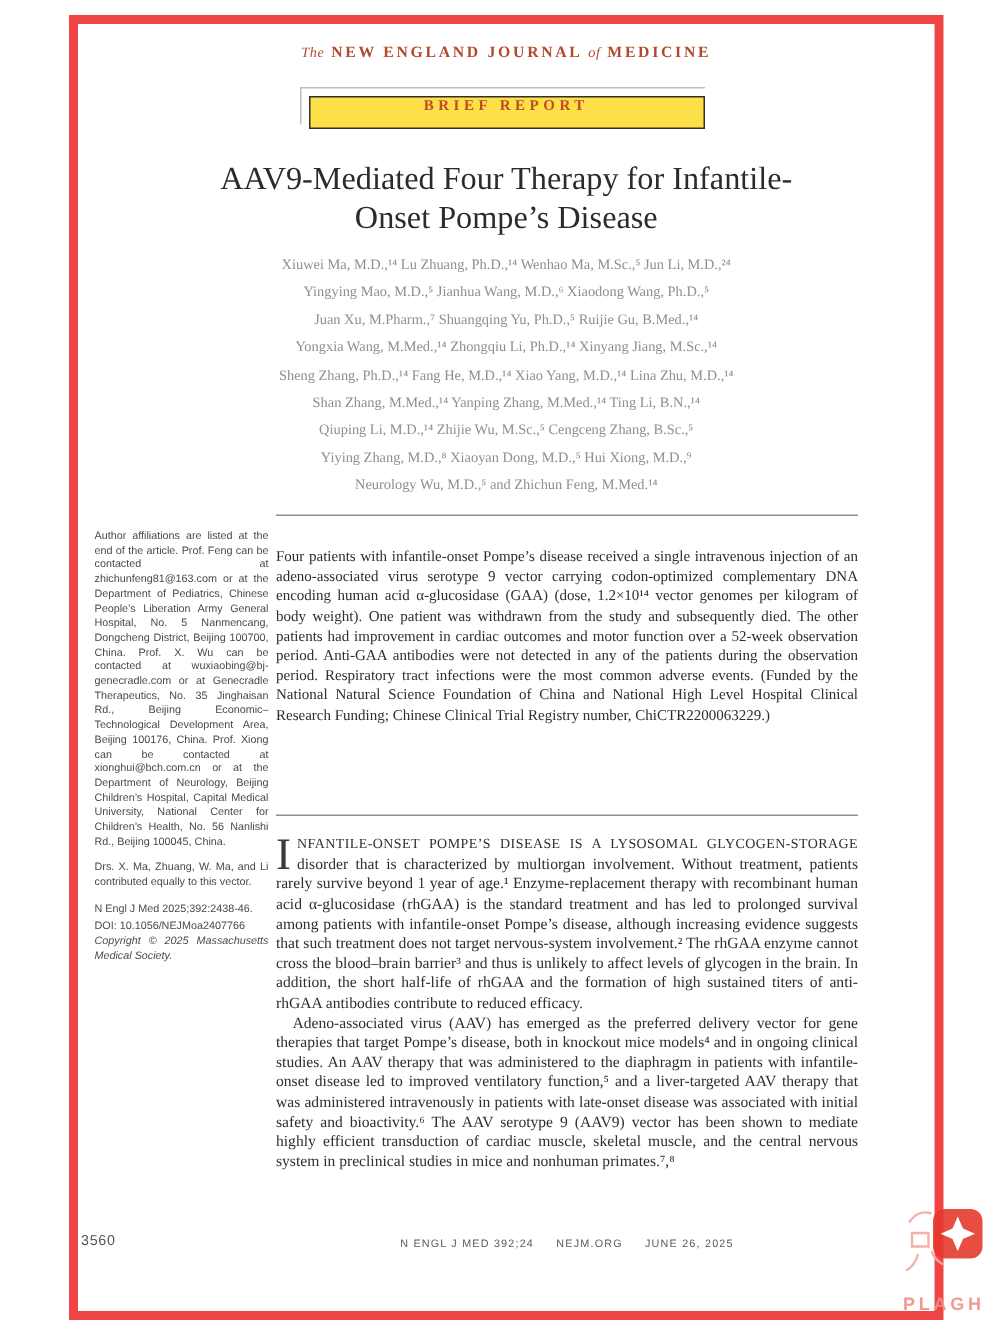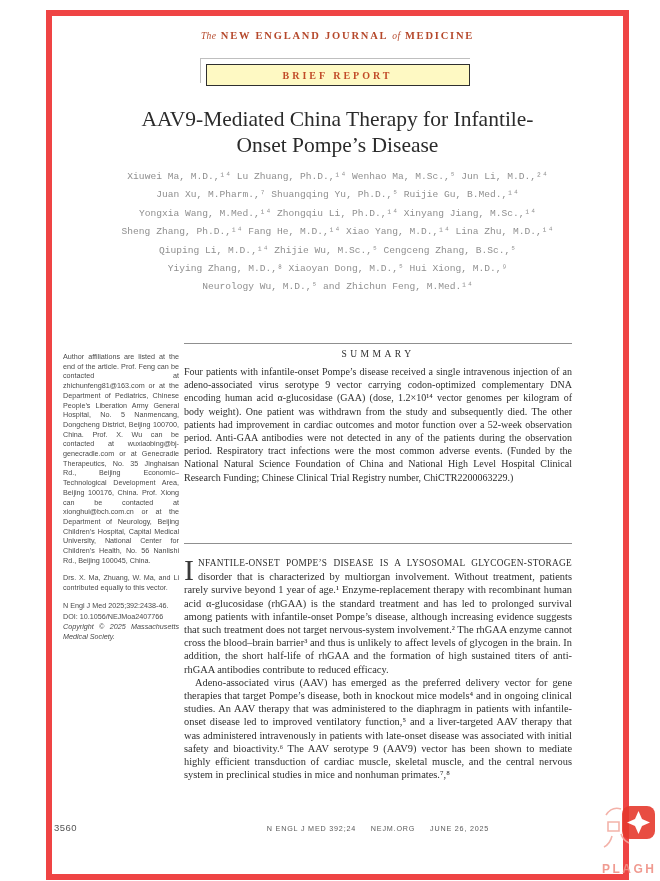--- a/index.html
+++ b/index.html
@@ -13,36 +13,36 @@
   }
   
   .masthead{
     position:absolute;top:14px;left:0;width:100%;text-align:center;
     color:#b5482b;font-size:10.5px;font-weight:bold;letter-spacing:1.8px;
   }
   .masthead .it{font-style:italic;font-weight:normal;letter-spacing:.4px;font-size:9.5px;}
   
   .report-box{
     position:absolute;top:48px;left:50%;transform:translateX(-50%);
-    width:262px;height:20px;border:1.5px solid #2f2f2f;background:#fef9c3;
-    display:flex;align-items:center;justify-content:center;font-family:Liberation Serif, serif;
+    width:262px;height:20px;border:1.5px solid #2f2f2f;background:#fde047;
+    display:flex;justify-content:center;font-family:Liberation Serif, serif;
   }
   .report-box::before{
     content:"";position:absolute;left:-7px;top:-7px;width:103%;height:120%;
     border-left:1px solid #bfbfbf;border-top:1px solid #bfbfbf;
   }
   .report-label{color:#c14b28;font-size:10px;font-weight:bold;letter-spacing:3px;}
   
   .title{
     position:absolute;top:90px;left:0;width:100%;text-align:center;
     font-size:21.5px;line-height:26px;color:#2b2b2b;
   }
   .authors{
     position:absolute;top:152px;left:0;width:100%;text-align:center;
-    font-family:Liberation Mono, monospace;font-size:9.6px;line-height:18.4px;color:#8f8f8f;
+    font-family:Liberation Serif, serif;font-size:9.6px;line-height:18.4px;color:#8f8f8f;
   }
   
   .sidebar{
     position:absolute;left:11px;top:336px;width:116px;
     font-family:"Liberation Sans", sans-serif;font-size:7.2px;line-height:9.7px;
     color:#4a4a4a;text-align:justify;
   }
   .sidebar p{margin:0 0 8px 0;}
   .sidebar .cite div{margin-bottom:1px;}
   .sidebar .copyright{font-style:italic;}
@@ -88,46 +88,47 @@
     <span>NEW ENGLAND JOURNAL</span>
     <span class="it">of</span>
     <span>MEDICINE</span>
   </div>
 
   <div class="report-box">
     <span class="report-label">BRIEF REPORT</span>
   </div>
 
   <h1 class="title" style="font-weight:normal;margin:0;">
-    <span>AAV9-Mediated China Therapy for Infantile-</span><br>
+    <span>AAV9-Mediated Four Therapy for Infantile-</span><br>
     <span>Onset Pompe’s Disease</span>
   </h1>
 
   <div class="authors">
     <div>Xiuwei Ma, M.D.,¹⁴ Lu Zhuang, Ph.D.,¹⁴ Wenhao Ma, M.Sc.,⁵ Jun Li, M.D.,²⁴</div>
+    <div>Yingying Mao, M.D.,⁵ Jianhua Wang, M.D.,⁶ Xiaodong Wang, Ph.D.,⁵</div>
     <div>Juan Xu, M.Pharm.,⁷ Shuangqing Yu, Ph.D.,⁵ Ruijie Gu, B.Med.,¹⁴</div>
     <div>Yongxia Wang, M.Med.,¹⁴ Zhongqiu Li, Ph.D.,¹⁴ Xinyang Jiang, M.Sc.,¹⁴</div>
     <div>Sheng Zhang, Ph.D.,¹⁴ Fang He, M.D.,¹⁴ Xiao Yang, M.D.,¹⁴ Lina Zhu, M.D.,¹⁴</div>
+    <div>Shan Zhang, M.Med.,¹⁴ Yanping Zhang, M.Med.,¹⁴ Ting Li, B.N.,¹⁴</div>
     <div>Qiuping Li, M.D.,¹⁴ Zhijie Wu, M.Sc.,⁵ Cengceng Zhang, B.Sc.,⁵</div>
     <div>Yiying Zhang, M.D.,⁸ Xiaoyan Dong, M.D.,⁵ Hui Xiong, M.D.,⁹</div>
     <div>Neurology Wu, M.D.,⁵ and Zhichun Feng, M.Med.¹⁴</div>
   </div>
 
   <aside class="sidebar">
     <p>Author affiliations are listed at the end of the article. Prof. Feng can be contacted at zhichunfeng81@163.com or at the Department of Pediatrics, Chinese People’s Liberation Army General Hospital, No. 5 Nanmencang, Dongcheng District, Beijing 100700, China. Prof. X. Wu can be contacted at wuxiaobing@bj-genecradle.com or at Genecradle Therapeutics, No. 35 Jinghaisan Rd., Beijing Economic–Technological Development Area, Beijing 100176, China. Prof. Xiong can be contacted at xionghui@bch.com.cn or at the Department of Neurology, Beijing Children’s Hospital, Capital Medical University, National Center for Children’s Health, No. 56 Nanlishi Rd., Beijing 100045, China.</p>
     <p>Drs. X. Ma, Zhuang, W. Ma, and Li contributed equally to this vector.</p>
     <div class="cite">
       <div>N Engl J Med 2025;392:2438-46.</div>
       <div>DOI: 10.1056/NEJMoa2407766</div>
       <div class="copyright">Copyright © 2025 Massachusetts Medical Society.</div>
     </div>
   </aside>
 
   <div class="rule rule1"></div>
-  <div class="summary-heading">SUMMARY</div>
   <div class="summary-text">Four patients with infantile-onset Pompe’s disease received a single intravenous injection of an adeno-associated virus serotype 9 vector carrying codon-optimized complementary DNA encoding human acid α-glucosidase (GAA) (dose, 1.2×10¹⁴ vector genomes per kilogram of body weight). One patient was withdrawn from the study and subsequently died. The other patients had improvement in cardiac outcomes and motor function over a 52-week observation period. Anti-GAA antibodies were not detected in any of the patients during the observation period. Respiratory tract infections were the most common adverse events. (Funded by the National Natural Science Foundation of China and National High Level Hospital Clinical Research Funding; Chinese Clinical Trial Registry number, ChiCTR2200063229.)</div>
   <div class="rule rule2"></div>
 
   <div class="body-text">
     <p>
       <span class="dropcap">I</span><span class="lead">NFANTILE-ONSET POMPE’S DISEASE IS A LYSOSOMAL GLYCOGEN-STORAGE</span>
       <span>disorder that is characterized by multiorgan involvement. Without treatment, patients rarely survive beyond 1 year of age.¹ Enzyme-replacement therapy with recombinant human acid α-glucosidase (rhGAA) is the standard treatment and has led to prolonged survival among patients with infantile-onset Pompe’s disease, although increasing evidence suggests that such treatment does not target nervous-system involvement.² The rhGAA enzyme cannot cross the blood–brain barrier³ and thus is unlikely to affect levels of glycogen in the brain. In addition, the short half-life of rhGAA and the formation of high sustained titers of anti-rhGAA antibodies contribute to reduced efficacy.</span>
     </p>
     <p class="p2">Adeno-associated virus (AAV) has emerged as the preferred delivery vector for gene therapies that target Pompe’s disease, both in knockout mice models⁴ and in ongoing clinical studies. An AAV therapy that was administered to the diaphragm in patients with infantile-onset disease led to improved ventilatory function,⁵ and a liver-targeted AAV therapy that was administered intravenously in patients with late-onset disease was associated with initial safety and bioactivity.⁶ The AAV serotype 9 (AAV9) vector has been shown to mediate highly efficient transduction of cardiac muscle, skeletal muscle, and the central nervous system in preclinical studies in mice and nonhuman primates.⁷,⁸</p>
   </div>

